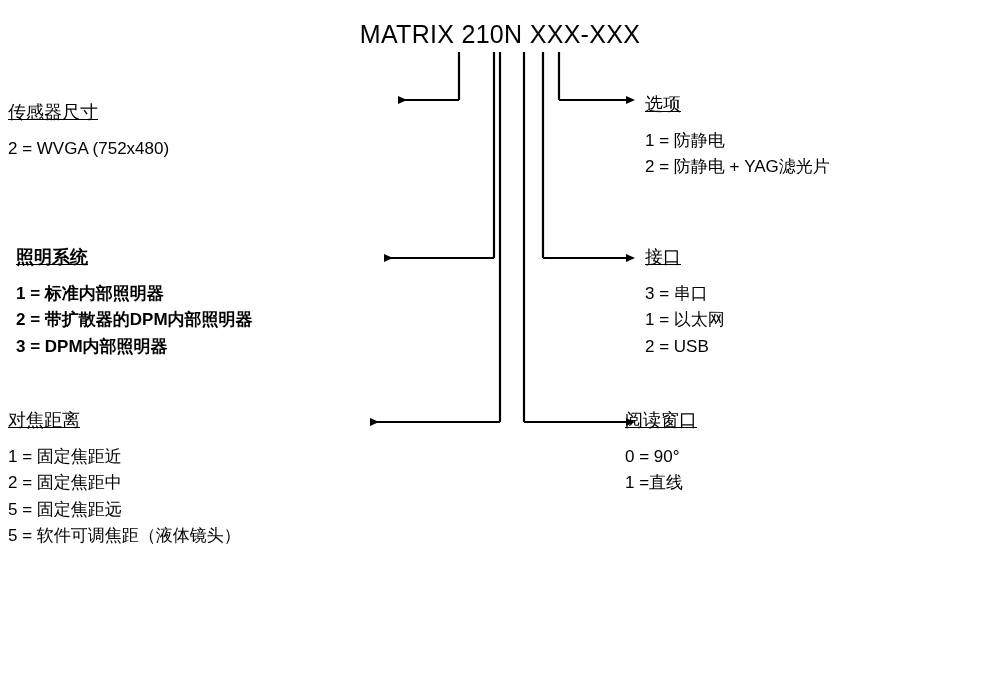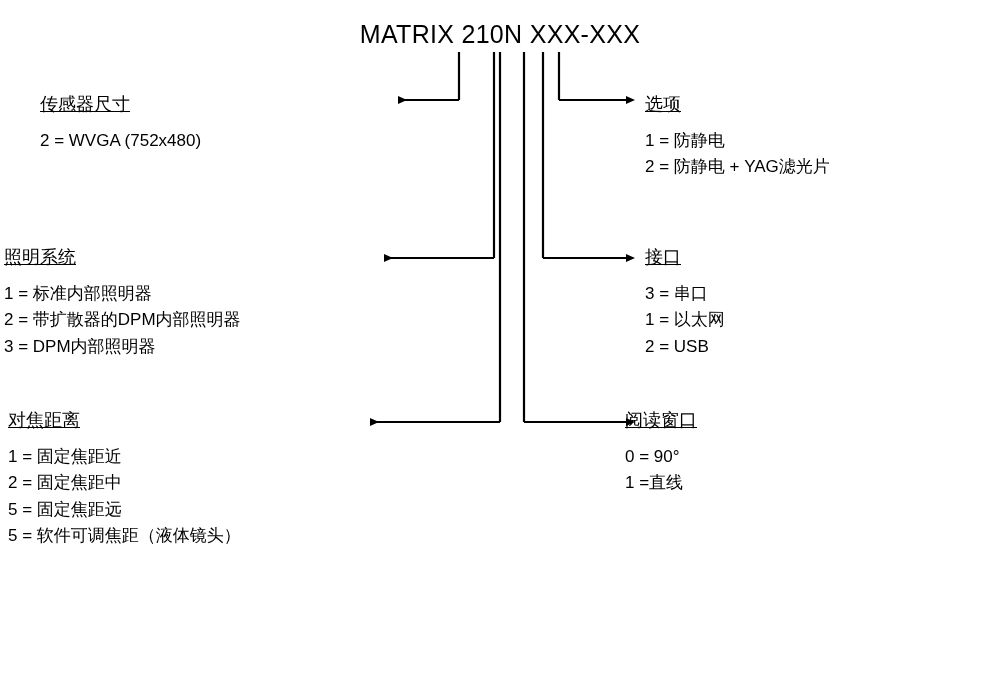--- a/index.html
+++ b/index.html
@@ -38,22 +38,22 @@
     text-decoration: underline;
     white-space: nowrap;
     margin-bottom: 12px;
   }
   .opt {
     font-size: 17px;
     white-space: nowrap;
     line-height: 1.55;
   }
   
-  #g-sensor   { left: 8px;  top: 92px; margin-left: 32px; }
-  #g-lighting { left: 4px;  top: 245px; }
+  #g-sensor   { left: 8px;  top: 100px; }
+  #g-lighting { left: 16px;  top: 245px; font-weight: bold; }
   #g-focus    { left: 8px;  top: 408px; }
   
   #g-options   { left: 645px; top: 92px; }
   #g-interface { left: 645px; top: 245px; }
   #g-window    { left: 625px; top: 408px; }
 
   svg#leader-lines {
     position: absolute;
     left: 0; top: 0;
     width: 1000px;

